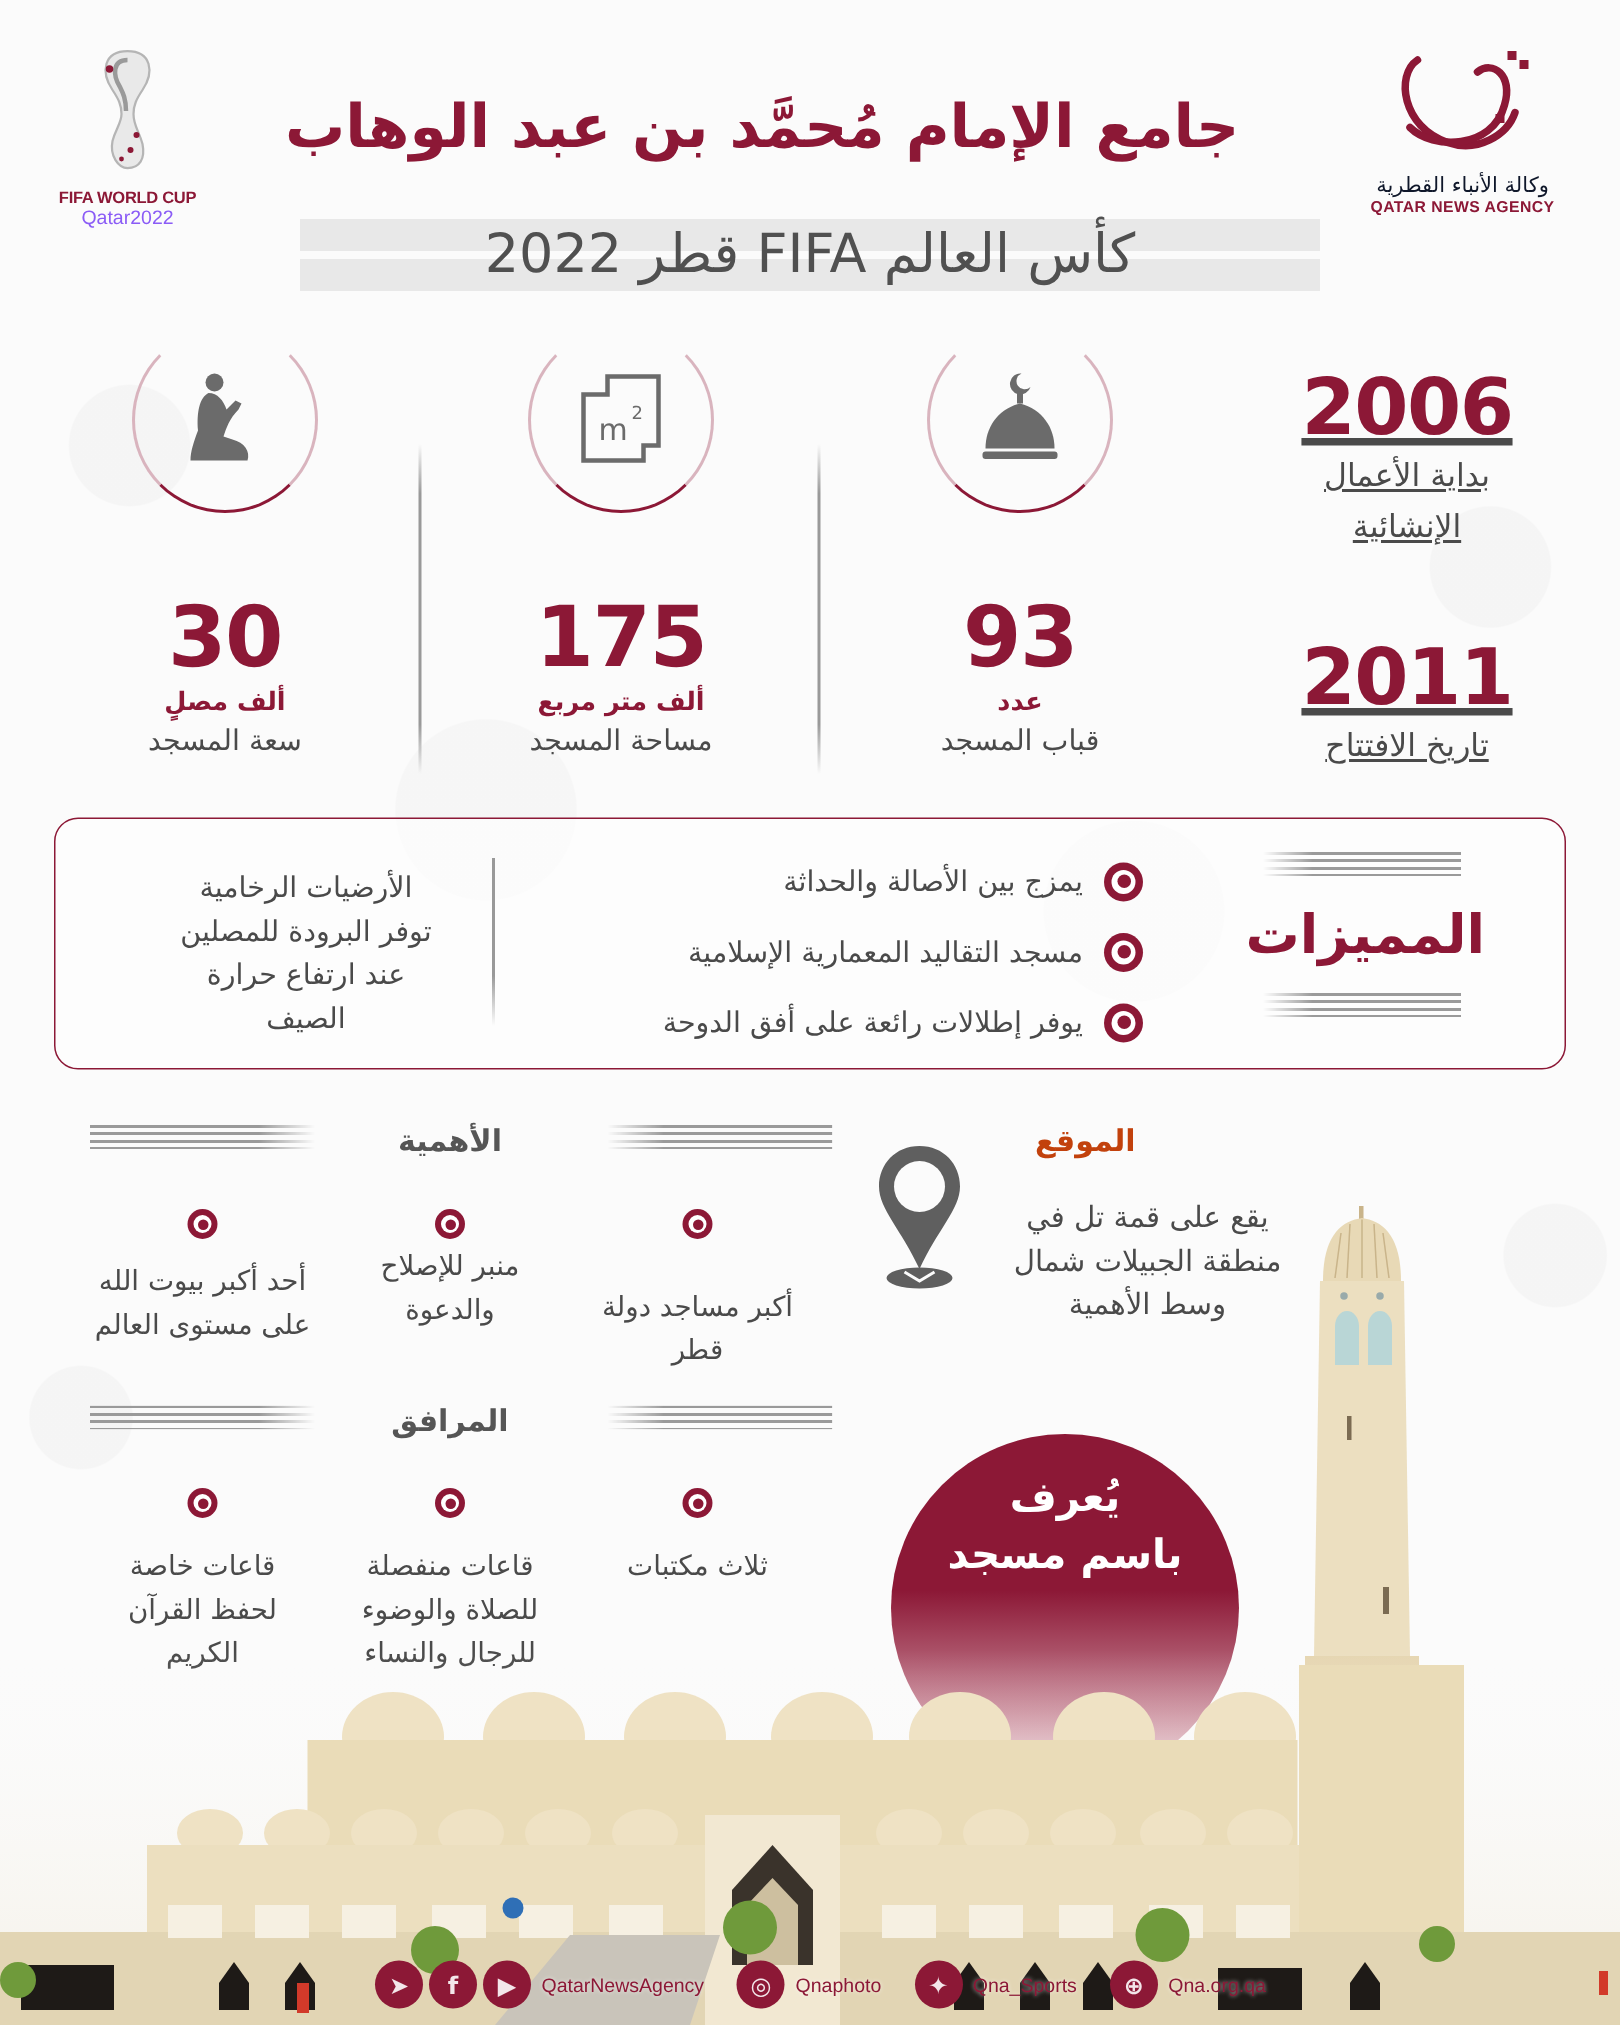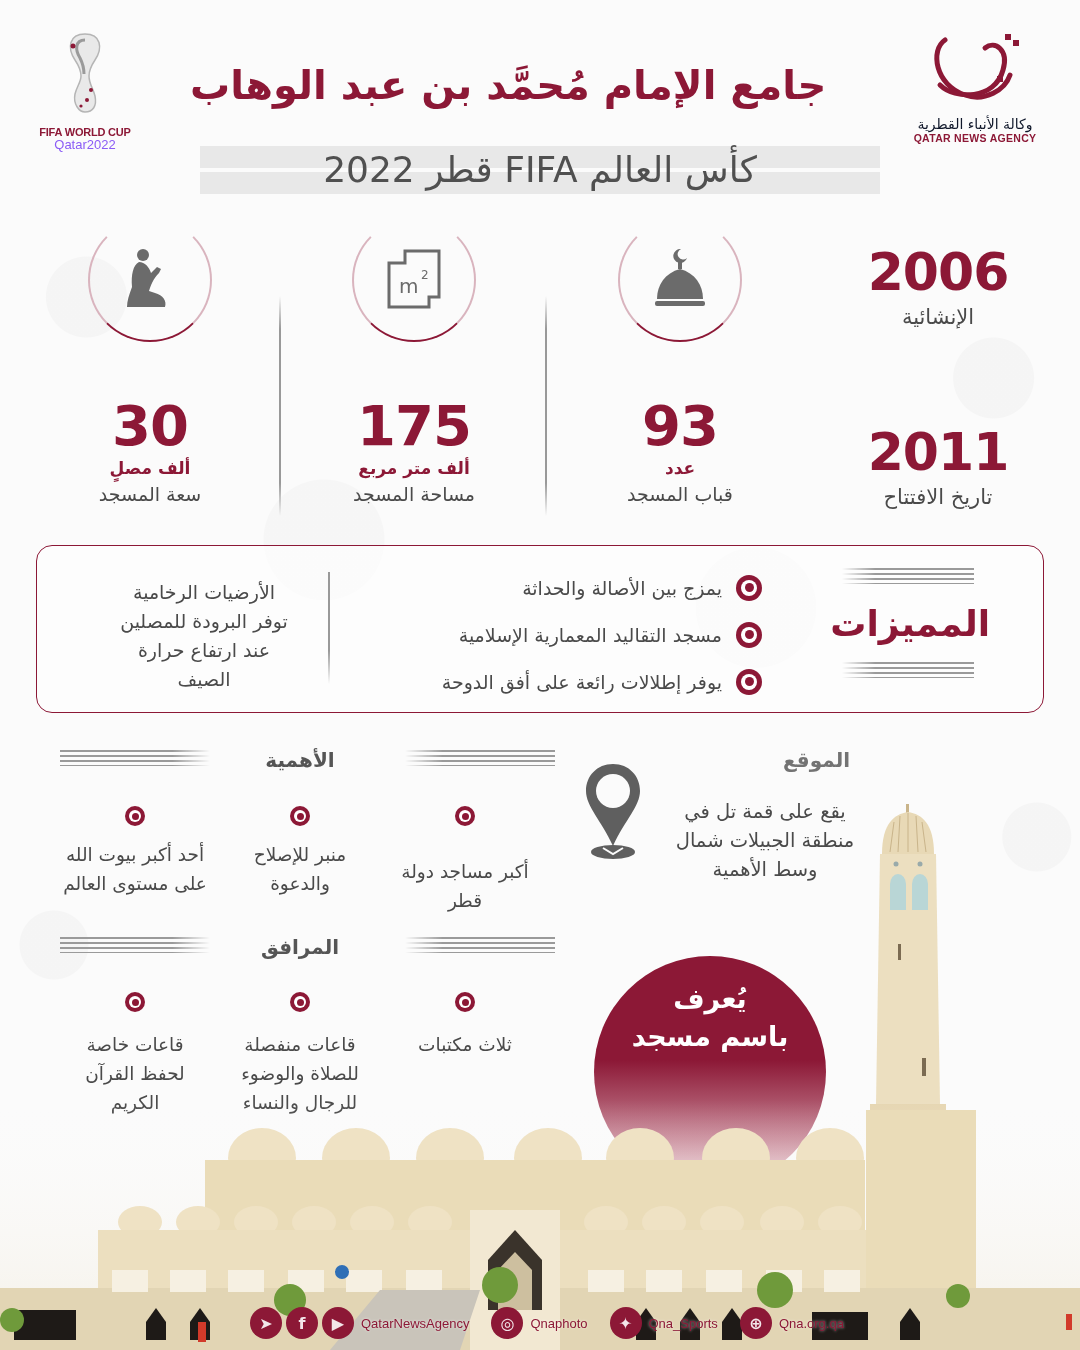--- a/index.html
+++ b/index.html
@@ -56,21 +56,21 @@
     border-bottom-color: #8c1836; border-left-color: #d9b4be; border-right-color: #d9b4be;
     margin: 0 auto; position: relative;
     display: flex; align-items: center; justify-content: center;
   }
   .icon-arc svg { width: 70px; height: 70px; }
   .big-num { font-family: "DejaVu Sans", sans-serif; font-weight: bold; font-size: 56px; color: #8c1836; line-height: 60px; letter-spacing: -1px; }
   .num-unit { font-size: 17px; font-weight: bold; color: #8c1836; direction: rtl; line-height: 24px; }
   .num-label { font-size: 19px; color: #4a4a4a; direction: rtl; line-height: 28px; }
   .vdivider { width: 2px; background: linear-gradient(to bottom, transparent, #999 15%, #999 85%, transparent); }
 
-  .year-block { text-align: center; }
+  .year-block { text-align: center; text-decoration: underline; }
   .year-num { font-family: "DejaVu Sans", sans-serif; font-weight: bold; font-size: 52px; color: #8c1836; line-height: 56px; letter-spacing: -1px; }
   .year-label { font-size: 21px; color: #4a4a4a; direction: rtl; line-height: 34px; }
 
   
   .features-box {
     left: 36px; top: 545px; width: 1008px; height: 168px;
     border: 1.5px solid #8c1836; border-radius: 16px; background: rgba(255,255,255,0.6);
   }
   .feat-title { right: 90px; top: 603px; font-size: 36px; font-weight: bold; color: #8c1836; direction: rtl; }
   .line-stack { height: 16px; background:
@@ -87,21 +87,21 @@
   .target-icon.sm::after { left: 6.5px; top: 6.5px; width: 7px; height: 7px; }
   .feat-divider { left: 328px; top: 572px; width: 2px; height: 112px; background: linear-gradient(to bottom, #999, #999 70%, transparent); }
   .marble-text { left: 80px; top: 578px; width: 248px; text-align: center; font-size: 19px; line-height: 29px; color: #4a4a4a; direction: rtl; }
 
   
   .sec-head { text-align: center; font-size: 20px; font-weight: bold; color: #555; direction: rtl; }
   .col-item { text-align: center; }
   .col-text { font-size: 18.5px; line-height: 29px; color: #4a4a4a; direction: rtl; margin-top: 14px; }
 
   
-  .loc-title { left: 690px; top: 748px; width: 160px; text-align: right; font-size: 20px; font-weight: bold; color: #737373; direction: rtl; }
+  .loc-title { left: 690px; top: 748px; width: 160px; text-align: left; font-size: 20px; font-weight: bold; color: #c2410c; direction: rtl; }
   .loc-text { left: 650px; top: 797px; width: 230px; text-align: center; font-size: 19.5px; line-height: 29px; color: #4a4a4a; direction: rtl; }
   .pin-icon { left: 583px; top: 762px; width: 60px; height: 100px; }
 
   
   .known-circle {
     left: 594px; top: 956px; width: 232px; height: 232px; border-radius: 50%;
     background: linear-gradient(to bottom, #8c1836 0%, #8c1836 45%, #c98a99 80%, #f0d8de 100%);
   }
   .known-text { left: 594px; top: 980px; width: 232px; text-align: center; font-size: 27px; font-weight: bold; color: #fff; line-height: 38px; direction: rtl; }
 
@@ -149,20 +149,21 @@
   <div class="qna-ar">وكالة الأنباء القطرية</div>
   <div class="qna-en">QATAR NEWS AGENCY</div>
 </div>
 
 <h1 class="abs main-title">جامع الإمام مُحمَّد بن عبد الوهاب</h1>
 <div class="abs subtitle-bar"></div>
 <div class="abs subtitle">كأس العالم FIFA قطر 2022</div>
 
 <div class="abs year-block" style="left:838px; top:244px; width:200px;">
   <div class="year-num">2006</div>
+  <div class="year-label">بداية الأعمال</div>
   <div class="year-label">الإنشائية</div>
 </div>
 <div class="abs year-block" style="left:838px; top:424px; width:200px;">
   <div class="year-num">2011</div>
   <div class="year-label">تاريخ الافتتاح</div>
 </div>
 
 <div class="abs stat-col" style="left:580px; top:218px; width:200px;">
   <div class="icon-arc">
     <svg viewBox="0 0 70 70">
@@ -242,21 +243,21 @@
 
 <div class="abs col-item" style="left:385px; top:806px; width:160px;">
   <span class="target-icon sm" style="display:inline-block"></span>
   <div class="col-text" style="margin-top:27px">
     <div>أكبر مساجد دولة</div>
     <div>قطر</div>
   </div>
 </div>
 <div class="abs col-item" style="left:220px; top:806px; width:160px;">
   <span class="target-icon sm" style="display:inline-block"></span>
-  <div class="col-text" style="margin-top:10px">
+  <div class="col-text" style="margin-top:0">
     <div>منبر للإصلاح</div>
     <div>والدعوة</div>
   </div>
 </div>
 <div class="abs col-item" style="left:50px; top:806px; width:170px;">
   <span class="target-icon sm" style="display:inline-block"></span>
   <div class="col-text" style="margin-top:10px">
     <div>أحد أكبر بيوت الله</div>
     <div>على مستوى العالم</div>
   </div>

